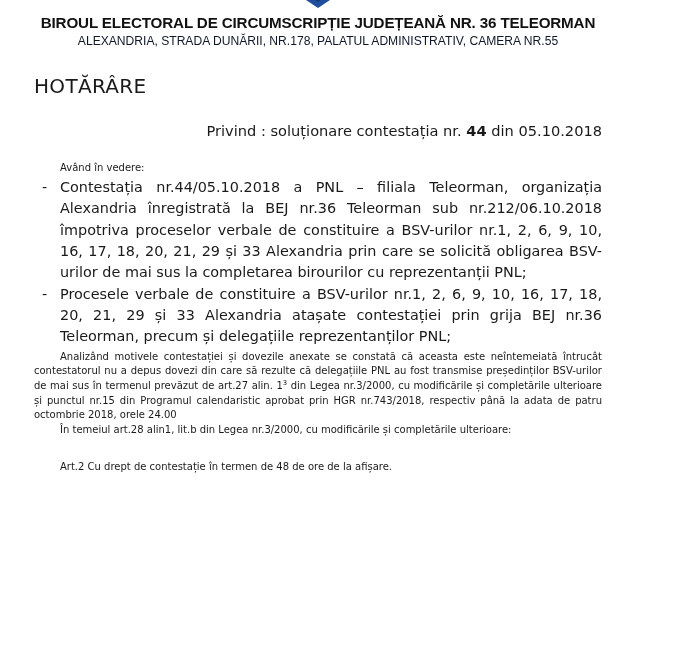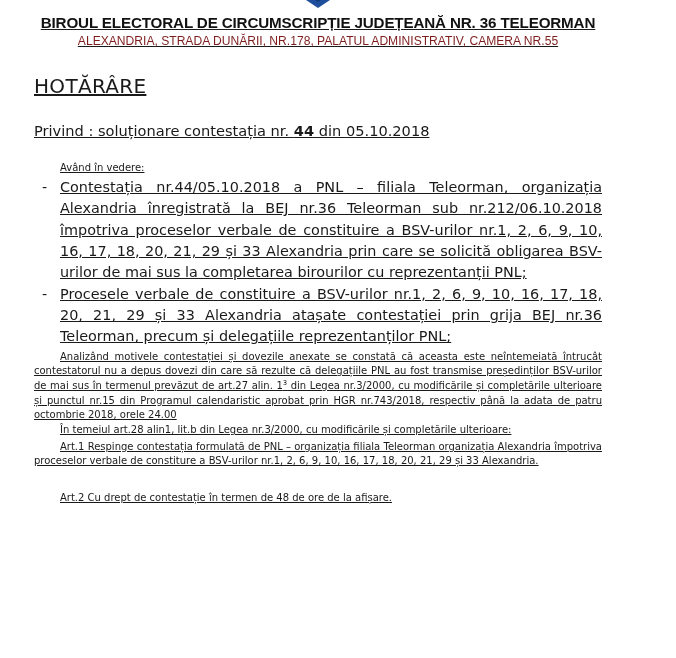--- a/index.html
+++ b/index.html
@@ -15,21 +15,20 @@
     font-family: "DejaVu Sans", "Liberation Sans", sans-serif;
     color: #1a1a1a;
     -webkit-font-smoothing: antialiased;
   }
   .page {
     position: relative;
     width: 628px;
     height: 658px;
     box-sizing: border-box;
     padding: 0 26px 0 34px;
-    text-decoration: underline;
   }
 
   
   .letterhead {
     position: relative;
     padding-top: 8px;
   }
   .emblem {
     position: absolute;
     top: -22px;
@@ -54,32 +53,32 @@
     padding-top: 6px;
     color: #111;
   }
   .org-address {
     font-family: "Liberation Sans", "DejaVu Sans", sans-serif;
     font-size: 12.1px;
     text-align: center;
     line-height: 1.25;
     white-space: nowrap;
     margin: 3px 0 0 0;
-    color: #7f1d1d;
+    color: #0f172a;
   }
 
   
   .doc-title {
     text-align: left;
     font-size: 20px;
     margin: 24px 0 0 0;
     letter-spacing: 0.3px;
   }
   .subject {
-    text-align: left;
+    text-align: right;
     font-size: 14.6px;
     margin: 24px 0 0 0;
   }
   .subject .b { font-weight: bold; }
 
   .para {
     font-size: 10px;
     line-height: 1.47;
     text-align: justify;
     text-justify: inter-word;
@@ -158,17 +157,16 @@
     </li>
   </ul>
 
   <p class="para indent gap-sm">
     <span>Analizând motivele contestației și dovezile anexate se constată că aceasta este neîntemeiată întrucât contestatorul nu a depus dovezi din care să rezulte că delegațiile PNL au fost transmise președinților BSV-urilor de mai sus în termenul prevăzut de art.27 alin. 1</span><sup>3</sup><span> din Legea nr.3/2000, cu modificările și completările ulterioare și punctul nr.15 din Programul calendaristic aprobat prin HGR nr.743/2018, respectiv până la adata de patru octombrie 2018, orele 24.00</span>
   </p>
 
   <p class="para indent">În temeiul art.28 alin1, lit.b din Legea nr.3/2000, cu modificările și completările ulterioare:</p>
 
 
-  <p class="para indent gap-sm">Art.1 Respinge contestația formulată de PNL – organizația filiala Teleorman organizația Alexandria împotriva proceselor verbale de constiture a BSV-urilor nr.1, 2, 6, 9, 10, 16, 17, 18, 20, 21, 29 și 33 Alexandria.</p>
 
   <p class="para indent gap-lg">Art.2 Cu drept de contestație în termen de 48 de ore de la afișare.</p>
 
 </div>
 
 </body></html>

